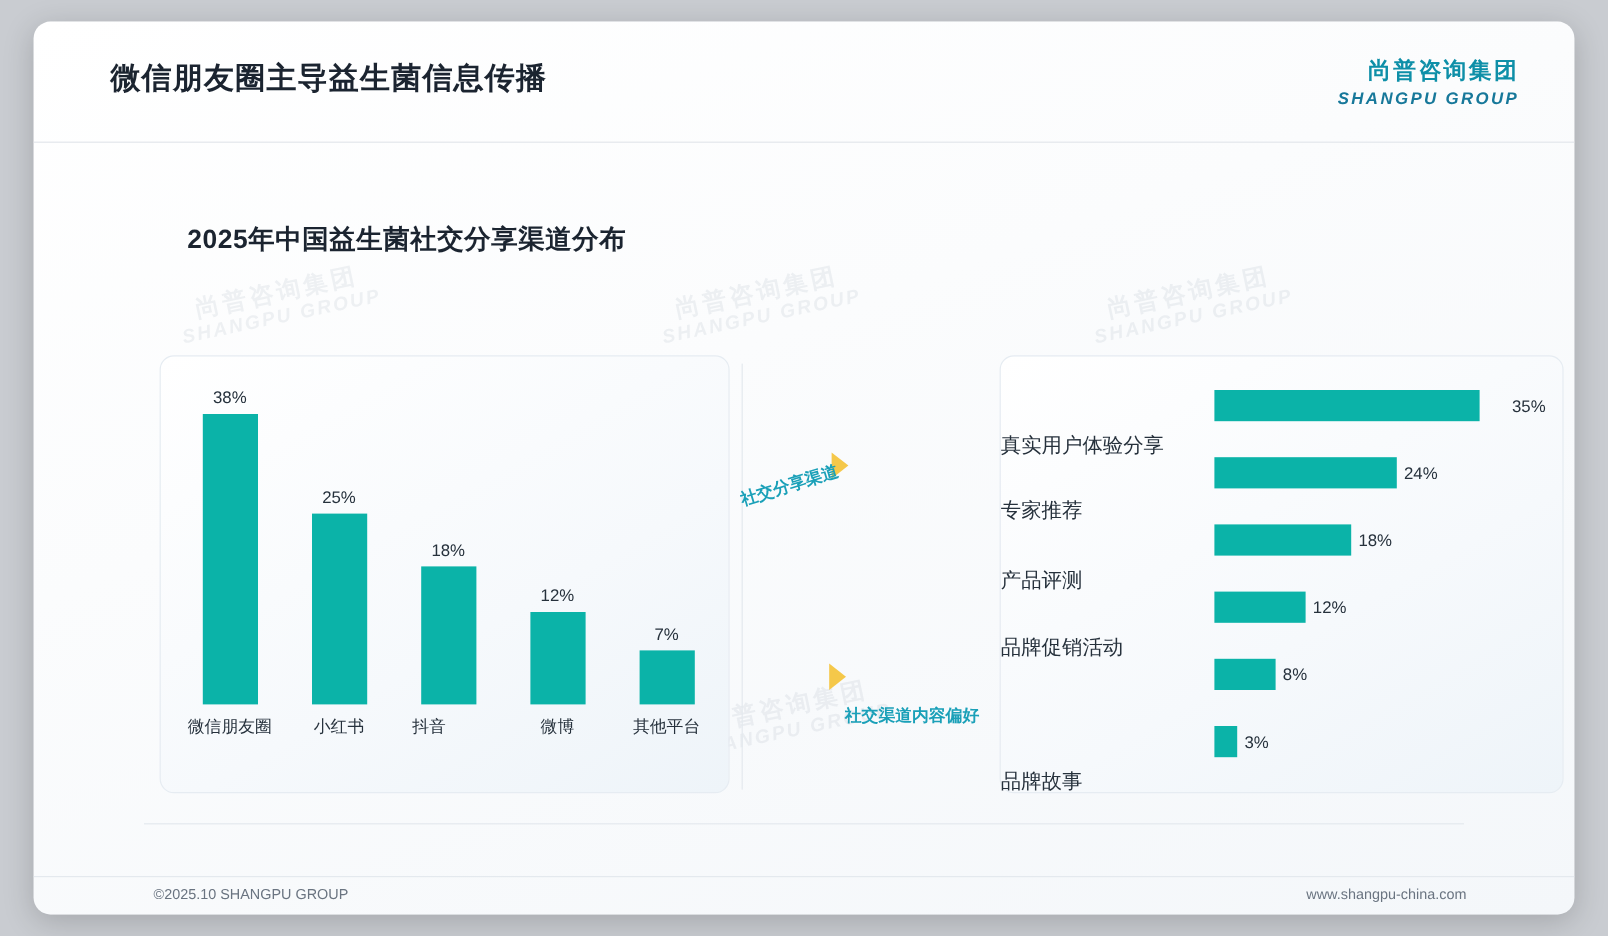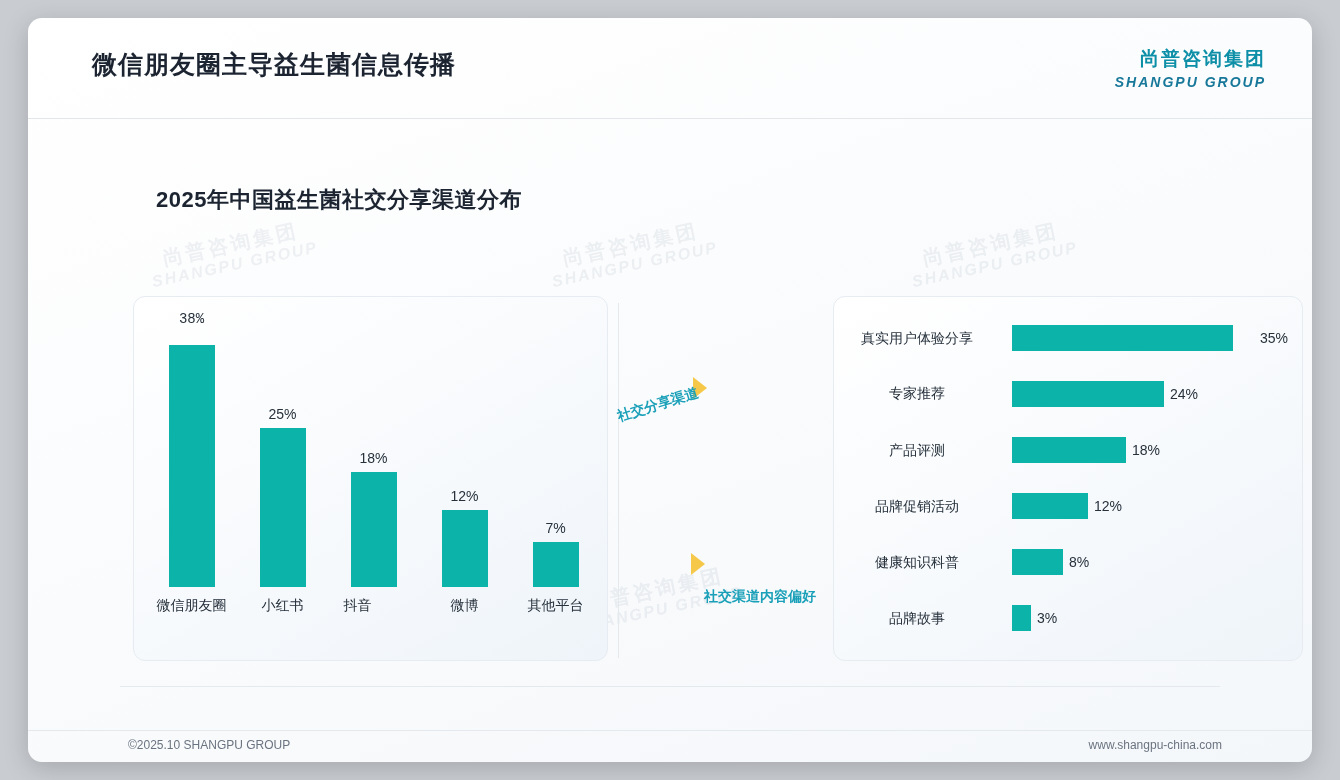--- a/index.html
+++ b/index.html
@@ -98,22 +98,22 @@
     transform: rotate(-17deg);
   }
   .mid-label2 {
     position: absolute; font-size: 14px; color: #1aa0b8; font-weight: bold;
   }
 
   
   #rightCard { left: 805px; top: 278px; width: 470px; height: 365px; }
   .hbar { position: absolute; background: #0bb3a8; height: 26px; }
   .hbar-lbl {
-    position: absolute; font-size: 14px; color: #26313c; text-align: center;
-    height: 26px; line-height: 26px;
+    position: absolute; font-size: 17px; color: #26313c; text-align: left;
+    height: 26px; line-height: 26px; margin-top: 34px;
   }
   .hbar-val {
     position: absolute; font-size: 14px; color: #26313c;
     height: 26px; line-height: 26px;
   }
 
   
   .note-rule {
     position: absolute; left: 92px; top: 668px; width: 1100px; height: 1px;
     background: #e4e9ee;
@@ -176,21 +176,21 @@
   <div class="wm" style="left:950px; top:400px;">
     <div class="c">尚普咨询集团</div>
       <div class="e">SHANGPU GROUP</div>
   </div>
 
   <div class="panel-title" style="left:128px; top:167px;text-align:center;">2025年中国益生菌社交分享渠道分布</div>
 
   <div class="card" id="leftCard">
     <div class="vbar-plot" id="leftPlot">
         <div class="vbar" style="left: 34.5px; top: 48px; width: 46px; height: 242px; background: rgb(11, 179, 168);"></div>
-        <div class="vbar-val" style="left: 12px; top: 14px; width: 91px; font-family: Liberation Mono, monospace;">38%</div>
+        <div class="vbar-val" style="left: 12px; top: 26px; width: 91px;">38%</div>
         <div class="vbar-cat" style="left: 12px; top: 300px; width: 91px;">微信朋友圈</div>
         <div class="vbar" style="left: 125.5px; top: 131px; width: 46px; height: 159px; background: rgb(11, 179, 168);"></div>
         <div class="vbar-val" style="left: 103px; top: 109px; width: 91px;">25%</div>
         <div class="vbar-cat" style="left: 103px; top: 300px; width: 91px;">小红书</div>
         <div class="vbar" style="left: 216.5px; top: 175px; width: 46px; height: 115px; background: rgb(11, 179, 168);"></div>
         <div class="vbar-val" style="left: 194px; top: 153px; width: 91px;">18%</div>
         <div class="vbar-cat" style="left: 178px; top: 300px; width: 91px;">抖音</div>
         <div class="vbar" style="left: 307.5px; top: 213px; width: 46px; height: 77px; background: rgb(11, 179, 168);"></div>
         <div class="vbar-val" style="left: 285px; top: 191px; width: 91px;">12%</div>
         <div class="vbar-cat" style="left: 285px; top: 300px; width: 91px;">微博</div>
@@ -214,21 +214,20 @@
         <div class="hbar-val" style="left: 405px; top: 28px; margin-left: 21px;">35%</div>
         <div class="hbar-lbl" style="left: 0px; top: 84px; width: 166px; font-family: Liberation Mono, monospace;">专家推荐</div>
         <div class="hbar" style="left: 178px; top: 84px; width: 152px; background: rgb(11, 179, 168);"></div>
         <div class="hbar-val" style="left: 336px; top: 84px;">24%</div>
         <div class="hbar-lbl" style="left: 0px; top: 140px; width: 166px;">产品评测</div>
         <div class="hbar" style="left: 178px; top: 140px; width: 114px; background: rgb(11, 179, 168);"></div>
         <div class="hbar-val" style="left: 298px; top: 140px;">18%</div>
         <div class="hbar-lbl" style="left: 0px; top: 196px; width: 166px;">品牌促销活动</div>
         <div class="hbar" style="left: 178px; top: 196px; width: 76px; background: rgb(11, 179, 168);"></div>
         <div class="hbar-val" style="left: 260px; top: 196px;">12%</div>
-        <div class="hbar-lbl" style="left: 0px; top: 252px; width: 166px;">健康知识科普</div>
         <div class="hbar" style="left: 178px; top: 252px; width: 51px; background: rgb(11, 179, 168);"></div>
         <div class="hbar-val" style="left: 235px; top: 252px;">8%</div>
         <div class="hbar-lbl" style="left: 0px; top: 308px; width: 166px;">品牌故事</div>
         <div class="hbar" style="left: 178px; top: 308px; width: 19px; background: rgb(11, 179, 168);"></div>
         <div class="hbar-val" style="left: 203px; top: 308px;">3%</div>
       </div>
   </div>
 
   <div class="note-rule"></div>
   <div class="footer-rule"></div>

